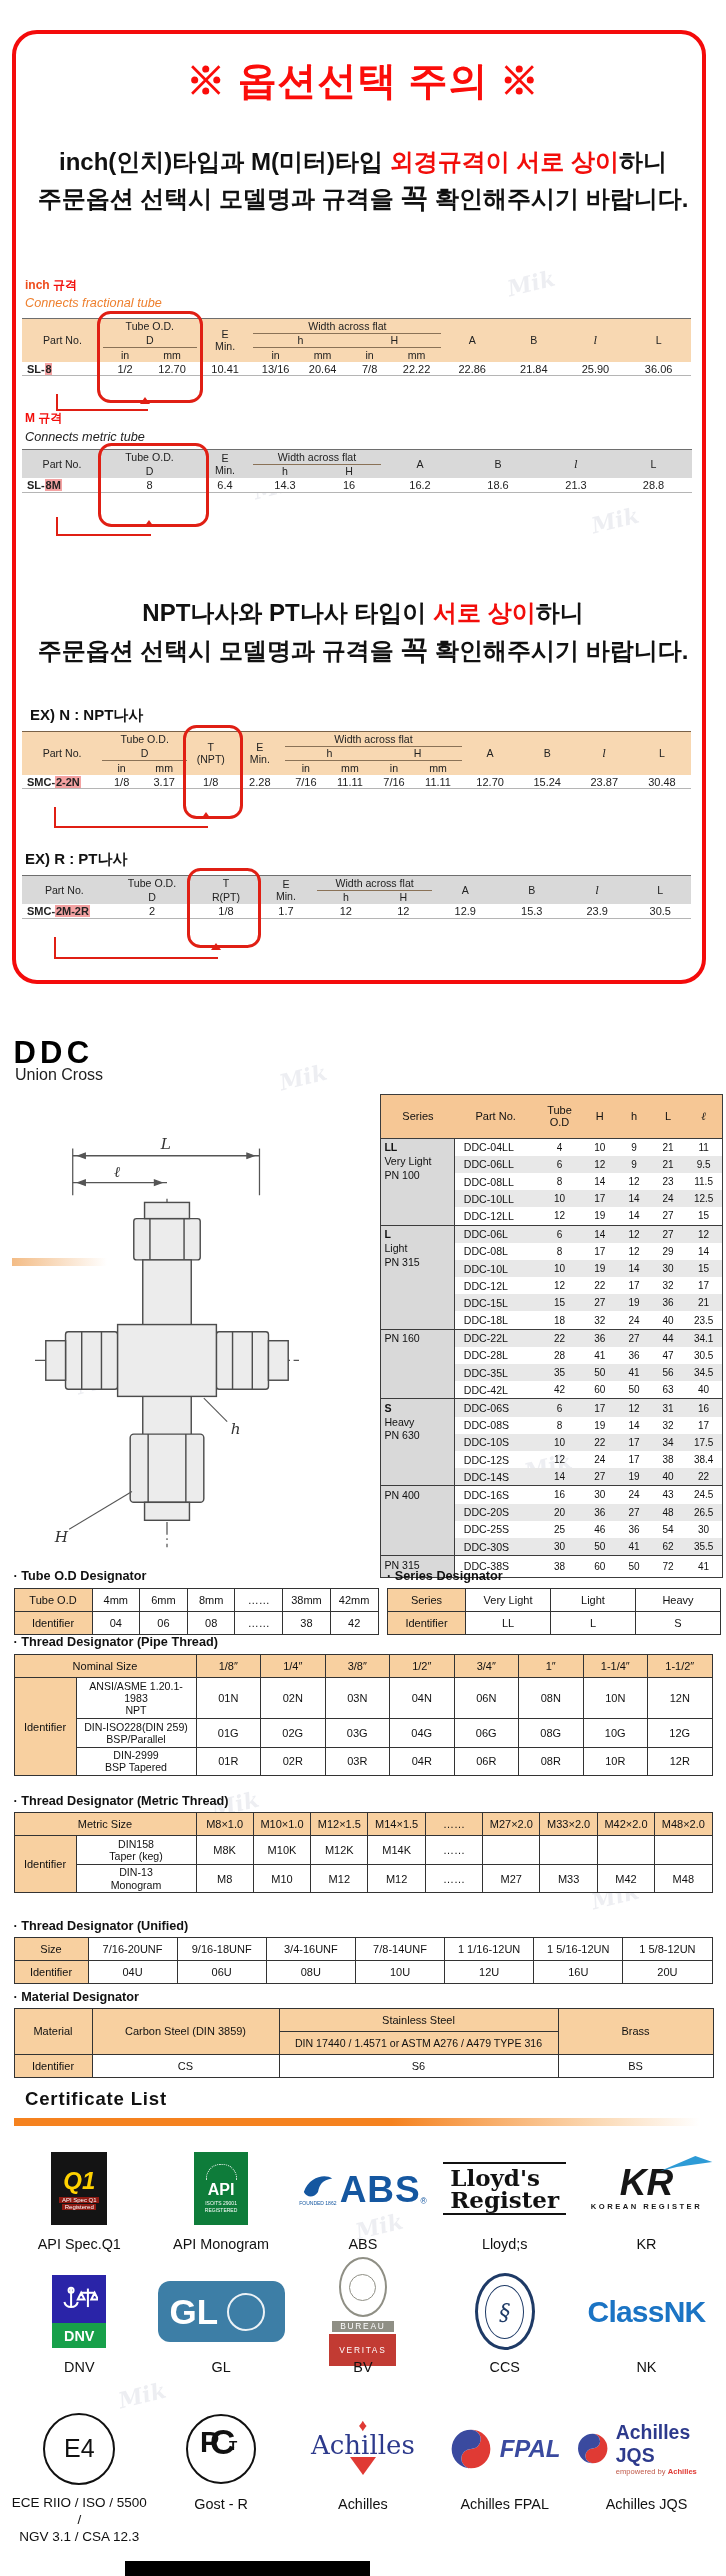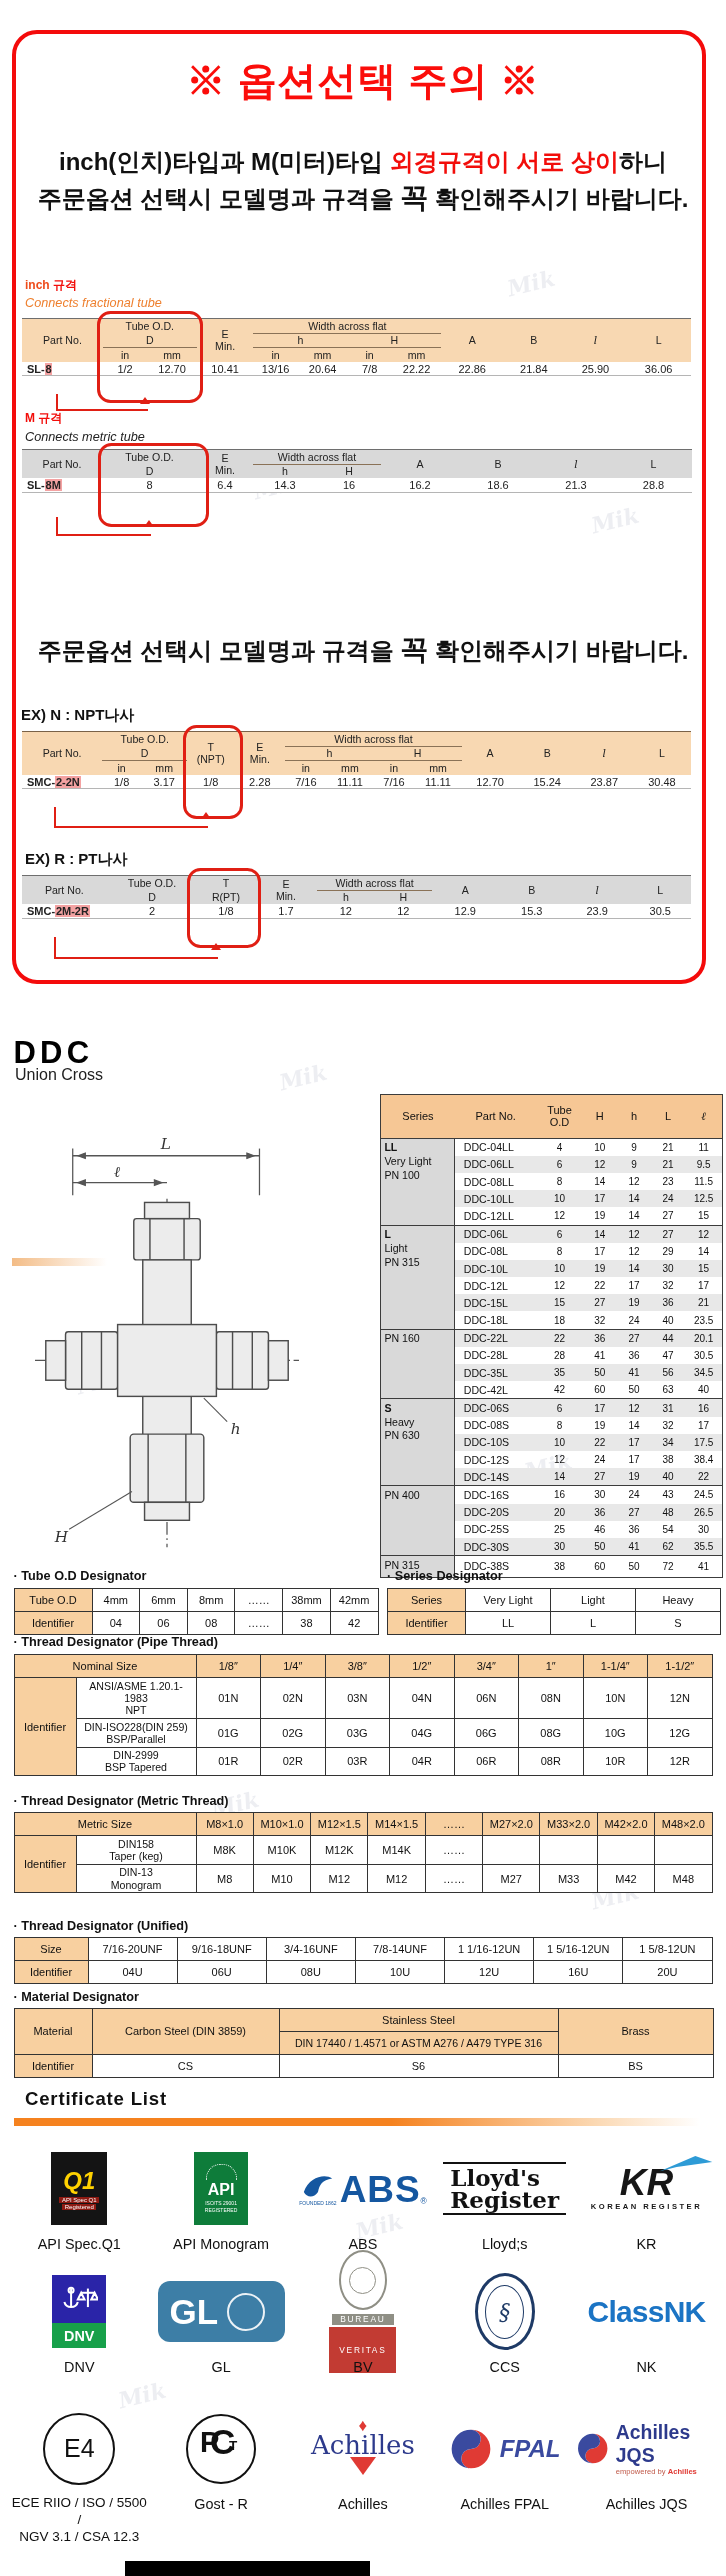--- a/index.html
+++ b/index.html
@@ -100,21 +100,21 @@
   .dnv .top{flex:1;background:#2a24a8;display:flex;align-items:center;justify-content:center;}
   .dnv .bot{height:25px;background:#17a04a;display:flex;align-items:center;justify-content:center;
             color:#fff;font-weight:800;font-size:14.4px;}
   .gl{width:127px;height:61px;background:#3d7ea6;border-radius:12px;display:flex;align-items:center;}
   .gl .gltxt{color:#fff;font-weight:800;font-size:35px;margin-left:12px;}
   .gl .seal{width:34px;height:34px;border:2.1px solid #fff;border-radius:50%;margin-left:8.4px;opacity:.9;}
   .bvwrap{display:flex;flex-direction:column;align-items:center;}
   .bvmed{width:44px;height:56px;border:2.5px solid #8f8f85;border-radius:50%;display:flex;align-items:center;justify-content:center;}
   .bvmed .inner{width:25px;height:25px;border:1.7px solid #8f8f85;border-radius:50%;}
   .bvbar1{background:#8f8f85;color:#fff;font-size:8.4px;letter-spacing:1.7px;padding:0.8px 8.4px;margin-top:3.4px;}
-  .bvbar2{background:#c23b33;color:#fff;font-size:8.4px;letter-spacing:1.7px;padding:18px 10px;margin-top:1.7px;}
+  .bvbar2{background:#c23b33;color:#fff;font-size:8.4px;letter-spacing:1.7px;padding:11px 10px;margin-top:1.7px;}
   .ccs{width:54px;height:71px;border:3.4px solid #1e3a66;border-radius:50%;display:flex;align-items:center;justify-content:center;}
   .ccs .inner{width:37px;height:52px;border:1.3px solid #1e3a66;border-radius:50%;display:flex;align-items:center;justify-content:center;
               color:#1e3a66;font-family:"DejaVu Serif",serif;font-size:22px;font-style:italic;}
   .classnk{color:#1b74c4;font-weight:800;font-size:30px;letter-spacing:-0.8px;}
   .e4{width:68px;height:68px;border:2.5px solid #111;border-radius:50%;display:flex;align-items:center;justify-content:center;
       font-size:25px;color:#111;}
   .gost{width:66px;height:66px;border:2.5px solid #111;border-radius:50%;position:relative;}
   .gost .p{position:absolute;left:12px;top:10px;font-size:29px;font-weight:700;}
   .gost .c{position:absolute;left:22px;top:6.8px;font-size:35px;font-weight:700;}
   .gost .t{position:absolute;left:41px;top:22px;font-size:13.5px;font-weight:700;}
@@ -265,25 +265,28 @@
           <td>18.6</td>
           <td>21.3</td>
           <td>28.8</td>
         </tr>
   </tbody>
     </table>
   <div class="circ" style="left:98px;top:443px;width:105px;height:78px"></div>
   <div class="arrL" style="left:56px;top:517px;width:93px;height:17px"></div>
   <div class="ahead" style="left:144px;top:520px"></div>
 
+  <div class="wpar" style="top:596px">
+    <span class="b8">NPT나사와 PT나사 타입이 </span><span class="rd">서로 상이</span><span class="b6">하니</span>
+  </div>
   <div class="wpar" style="top:633px">
     <span class="b8">주문옵션 선택시 </span><span class="b6">모델명과 규격을 </span><span class="kk">꼭</span><span class="b8"> 확인해주시기 바랍니다.</span>
   </div>
 
-  <div class="exlabel" style="left:21px;top:706px">EX) N : NPT나사</div>
+  <div class="exlabel" style="left:30px;top:706px">EX) N : NPT나사</div>
   <table class="spec peach abs" style="left:22px;top:731px;width:669px;border-top-color:#7a6248">
     <colgroup>
         <col style="width:80px">
         <col style="width:39px">
         <col style="width:46px">
         <col style="width:47px">
         <col style="width:51px">
       <col style="width:41px">
         <col style="width:47px">
         <col style="width:41px">
@@ -567,21 +570,21 @@
         </tr>
         <tr class="gstart">
           <td class="series-cell" rowspan="4">
             <div>PN 160</div>
           </td>
           <td class="partno">DDC-22L</td>
           <td>22</td>
           <td>36</td>
           <td>27</td>
           <td>44</td>
-          <td>20.1</td>
+          <td>34.1</td>
         </tr>
         <tr>
           <td class="partno">DDC-28L</td>
           <td>28</td>
           <td>41</td>
           <td>36</td>
           <td>47</td>
           <td>30.5</td>
         </tr>
         <tr>

